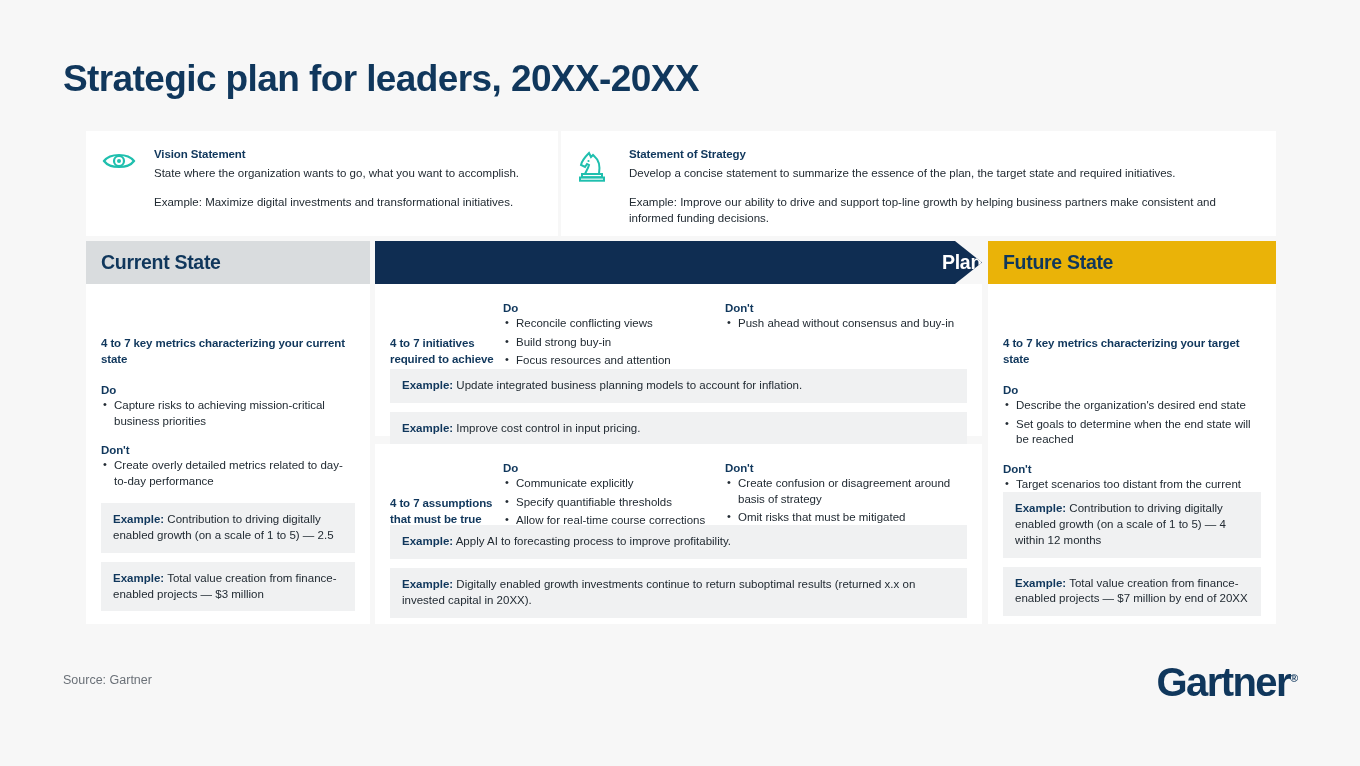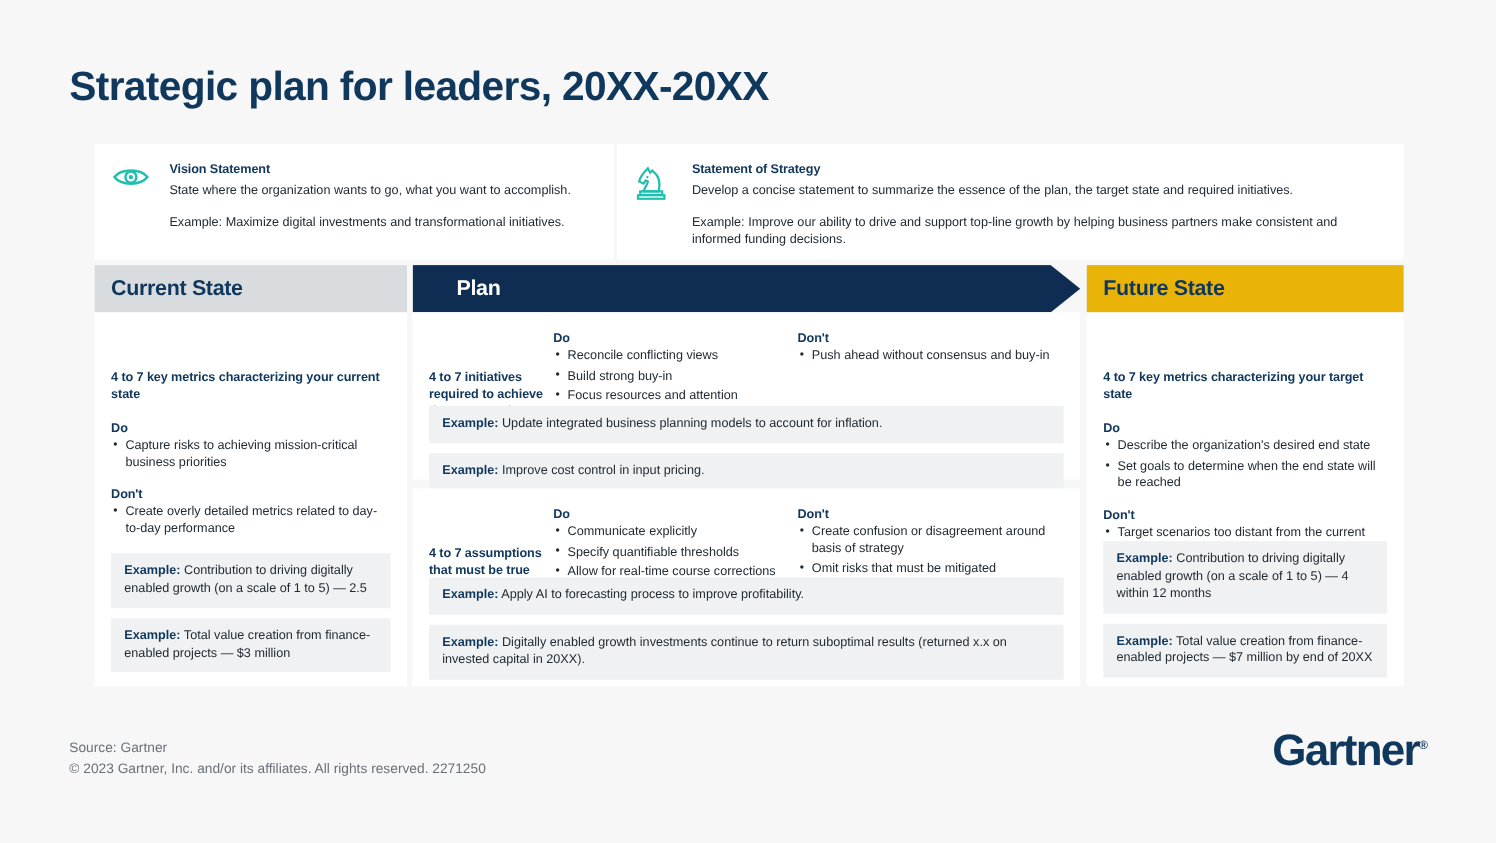--- a/index.html
+++ b/index.html
@@ -39,20 +39,21 @@
   .bar {
     position: absolute; top: 241px; height: 43px;
     display: flex; align-items: center;
   }
   .bar-label { font-size: 19.5px; font-weight: 700; letter-spacing: -0.3px; }
   #bar-current { left: 86px; width: 284px; background: #D9DCDE; padding-left: 15px; }
   #bar-current .bar-label { color: #10375C; }
   #bar-plan {
     left: 375px; width: 607px; background: #0F2D52; padding-left: 40px;
     clip-path: polygon(0 0, calc(100% - 27px) 0, 100% 50%, calc(100% - 27px) 100%, 0 100%);
+    justify-content: flex-end;
   }
   #bar-plan .bar-label { color: #FFFFFF; }
   #bar-future { left: 988px; width: 288px; background: #eab308; padding-left: 15px; }
   #bar-future .bar-label { color: #10375C; }
 
   
   .panel { position: absolute; background: #FFFFFF; }
   #panel-current { left: 86px; top: 284px; width: 284px; height: 340px; }
   #panel-plan-1  { left: 375px; top: 284px; width: 607px; height: 152px; }
   #panel-plan-2  { left: 375px; top: 444px; width: 607px; height: 180px; }
@@ -275,20 +276,19 @@
     <div class="ex">
       <b>Example:</b><span> Contribution to driving digitally enabled growth (on a scale of 1 to 5) — 4 within 12 months</span>
     </div>
     <div class="ex">
       <b>Example:</b><span> Total value creation from finance-enabled projects — $7 million by end of 20XX</span>
     </div>
   </div>
 
   <div class="footer">
     <div>Source: Gartner</div>
-    <div>© 2023 Gartner, Inc. and/or its affiliates. All rights reserved. 2271250</div>
   </div>
 
   <div class="logo">
     <span>Gartner</span><sup>®</sup>
   </div>
 
 </div>
 
 </body></html>

